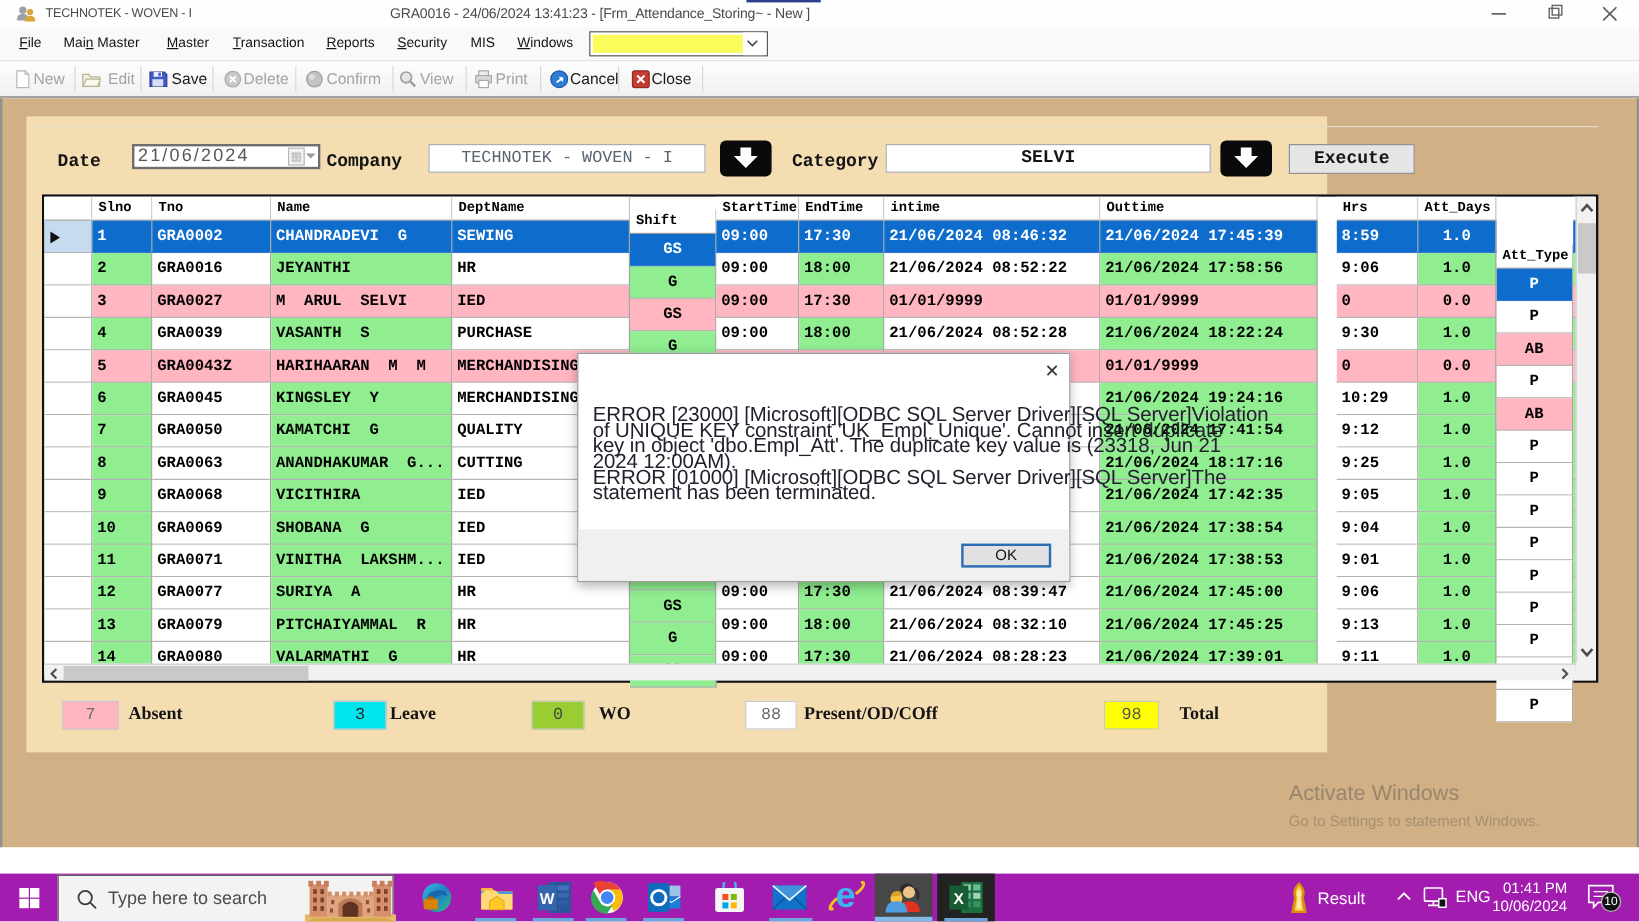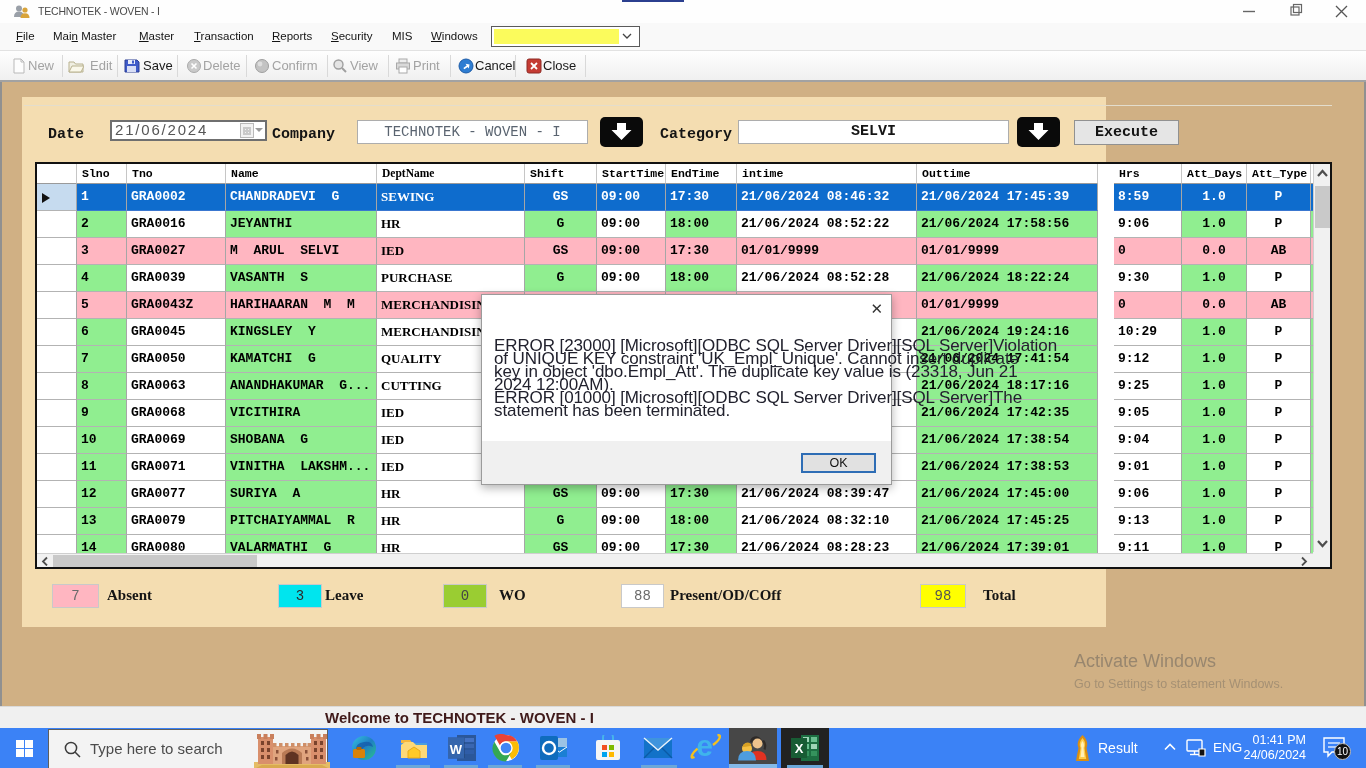--- a/index.html
+++ b/index.html
@@ -57,29 +57,29 @@
 .ghead{height:20px;background:#fff;}
 .ghead .gc{height:20px;line-height:19px;border-right:1px solid #c6c6c6;border-bottom:1px solid #9a9a9a;
  font-size:11.5px;}
 .gc-rs{width:40px;}
 .gc.l{padding-left:4px;}
 .gc.c{text-align:center;}
 .gh.l{padding-left:5px;}
 .slno{width:50px;}
 .tno{width:99px;}
 .name{width:151px;}
-.dept{width:148px;font-family:Liberation Serif, serif;}
-.shift{width:72px;}
+.dept{width:148px;}
+.shift{width:72px;margin-top:11px;}
 .start{width:69px;}
 .end{width:71px;}
 .intime{width:180px;}
 .out{width:181px;}
 .hrs{width:68px;margin-left:16px;}
 .attd{width:65px;}
-.attt{width:64px;}
+.attt{width:64px;margin-top:40px;}
 .ecol{width:17px;}
 .gr{background:#90ee90 !important;}
 .pk{background:#ffb6c1 !important;}
 .bsel{background:#0e6ccd !important;color:#fff;border-bottom-color:#3a77d0 !important;}
 .gsel{background:#c6dbef !important;}
 .tri{display:inline-block;margin-left:5px;margin-top:9px;width:0;height:0;
  border-left:8px solid #111;border-top:5px solid transparent;border-bottom:5px solid transparent;}
 #vscroll{position:absolute;right:0;top:0;width:17px;height:389px;background:#f1f1f1;border-left:1px solid #cfcfcf;}
 #hscroll{position:absolute;left:0;bottom:0;width:1276px;height:14px;background:#f1f1f1;border-top:1px solid #cfcfcf;}
 #hthumb{position:absolute;left:16px;top:1px;width:204px;height:12px;background:#c9c9c9;}
@@ -96,38 +96,39 @@
 #dlgfoot{position:absolute;left:0;bottom:0;width:409px;height:43px;background:#f0f0f0;padding-left:35px;}
 #okbtn{position:absolute;right:15px;top:12px;width:75px;height:20px;background:#e1e1e1;
  border:2px solid #2e6db5;font-size:12.5px;text-align:center;line-height:16px;color:#111;}
 
 #aw1{left:1074px;top:569px;font-size:18px;color:rgba(106,100,92,.55);}
 #aw2{left:1074px;top:595px;font-size:12.5px;color:rgba(106,100,92,.42);}
 
 #status{left:0;top:706px;width:1366px;height:22px;background:#f0f0f0;border-top:1px solid #dadada;}
 #status .txt{position:absolute;left:325px;top:0;line-height:21px;font-weight:bold;font-size:15px;color:#401a1a;}
 
-#taskbar{left:0;top:728px;width:1366px;height:40px;background:#3b82f6;}
+#taskbar{left:0;top:728px;width:1366px;height:40px;background:#a21caf;}
 #search{position:absolute;left:48px;top:1px;width:280px;height:39px;background:#f3f3f3;border:1px solid #5e5e5e;border-bottom:none;}
 #search .stxt{position:absolute;left:41px;top:0;line-height:37px;font-size:15px;color:#4c4c4c;}
 .tbslot{position:absolute;top:0;height:40px;}
 .ul{position:absolute;top:37px;height:3px;background:#6ba7d9;}
 </style></head>
 <body>
 <div id="scr">
 
 <div class="abs" id="titlebar">
  <svg class="abs" style="left:13px;top:3px" width="17" height="17" viewBox="0 0 17 17">
   <circle cx="6" cy="5.5" r="3" fill="#9aa0a8"></circle>
         <path d="M1 14 q0-5.5 5-5.5 q5 0 5 5.5 z" fill="#9aa0a8"></path>
   <circle cx="12" cy="7" r="2.6" fill="#d9a43a"></circle>
         <path d="M7.5 15 q0-4.8 4.5-4.8 q4.5 0 4.5 4.8 z" fill="#d9a43a"></path>
  </svg>
  <div class="abs" style="left:622px;top:0;width:62px;height:2px;background:#2b3f8f"></div>
  <div class="t1">TECHNOTEK - WOVEN - I</div>
+ <div class="t2">GRA0016 - 24/06/2024 13:41:23 - [Frm_Attendance_Storing~ - New ]</div>
  <svg class="abs" style="left:1233px;top:0" width="130" height="23" viewBox="0 0 130 23">
   <line x1="10" y1="11.5" x2="22" y2="11.5" stroke="#666" stroke-width="1.4"></line>
   <rect x="58" y="7" width="8" height="8" fill="none" stroke="#666" stroke-width="1.2"></rect>
   <rect x="60.5" y="4.5" width="8" height="8" fill="none" stroke="#666" stroke-width="1.2"></rect>
   <path d="M103 6 l11 11 M114 6 l-11 11" stroke="#555" stroke-width="1.3"></path>
  </svg>
 </div>
 
 <div class="abs" id="toolbar">
  <div class="tbsep" style="left:62px"></div>
@@ -284,23 +285,20 @@
 of UNIQUE KEY constraint 'UK_Empl_Unique'. Cannot insert duplicate<br>
 key in object 'dbo.Empl_Att'. The duplicate key value is (23318, Jun 21<br>
 2024 12:00AM).<br>
 ERROR [01000] [Microsoft][ODBC SQL Server Driver][SQL Server]The<br>
 statement has been terminated.</div>
  <div id="dlgfoot">
         <div id="okbtn">OK</div>
       </div>
 </div>
 
-<div class="abs" id="status">
-      <div class="txt">Welcome to TECHNOTEK - WOVEN - I</div>
-    </div>
 
 <div class="abs" id="taskbar">
  <svg class="abs" style="left:16px;top:12px" width="17" height="17" viewBox="0 0 17 17">
 <rect x="0" y="0" width="8" height="8" fill="#fff"></rect>
         <rect x="9" y="0" width="8" height="8" fill="#fff"></rect>
 <rect x="0" y="9" width="8" height="8" fill="#fff"></rect>
         <rect x="9" y="9" width="8" height="8" fill="#fff"></rect>
       </svg>
  <div id="search">
 <svg class="abs" style="left:14px;top:10px" width="19" height="19" viewBox="0 0 19 19">
@@ -466,21 +464,21 @@
 <path d="M2 7.5 L7 2.5 L12 7.5" fill="none" stroke="#fff" stroke-width="1.6"></path>
       </svg>
  <svg class="abs" style="left:1186px;top:11px" width="20" height="18" viewBox="0 0 20 18">
 <rect x="1" y="1" width="15" height="11" rx="1" fill="none" stroke="#fff" stroke-width="1.4"></rect>
 <line x1="4" y1="15.5" x2="13" y2="15.5" stroke="#fff" stroke-width="1.4"></line>
         <line x1="8.5" y1="12" x2="8.5" y2="15" stroke="#fff" stroke-width="1.4"></line>
 <path d="M13 10 h6 v7 h-6 z" fill="#121212" stroke="#fff" stroke-width="1.2"></path>
       </svg>
  <div class="abs" style="left:1213px;top:0;line-height:40px;font-size:13.5px;color:#fff">ENG</div>
  <div class="abs" style="left:1246px;top:5px;width:60px;text-align:right;font-size:12.5px;color:#fff">01:41 PM</div>
- <div class="abs" style="left:1236px;top:20px;width:70px;text-align:right;font-size:12.5px;color:#fff">24/06/2024</div>
+ <div class="abs" style="left:1236px;top:20px;width:70px;text-align:right;font-size:12.5px;color:#fff">10/06/2024</div>
  <svg class="abs" style="left:1322px;top:8px" width="24" height="22" viewBox="0 0 24 22">
 <path d="M2 2 h20 v14 h-12 l-4 4 v-4 h-4 z" fill="none" stroke="#fff" stroke-width="1.4"></path>
 <line x1="6" y1="7" x2="18" y2="7" stroke="#fff" stroke-width="1.2"></line>
         <line x1="6" y1="11" x2="18" y2="11" stroke="#fff" stroke-width="1.2"></line>
       </svg>
  <div class="abs" style="left:1334px;top:15px;width:17px;height:17px;border-radius:50%;
 background:#121212;border:1px solid #bbb;color:#fff;font-size:10px;text-align:center;line-height:15px">10</div>
 </div>
 
 </div>

